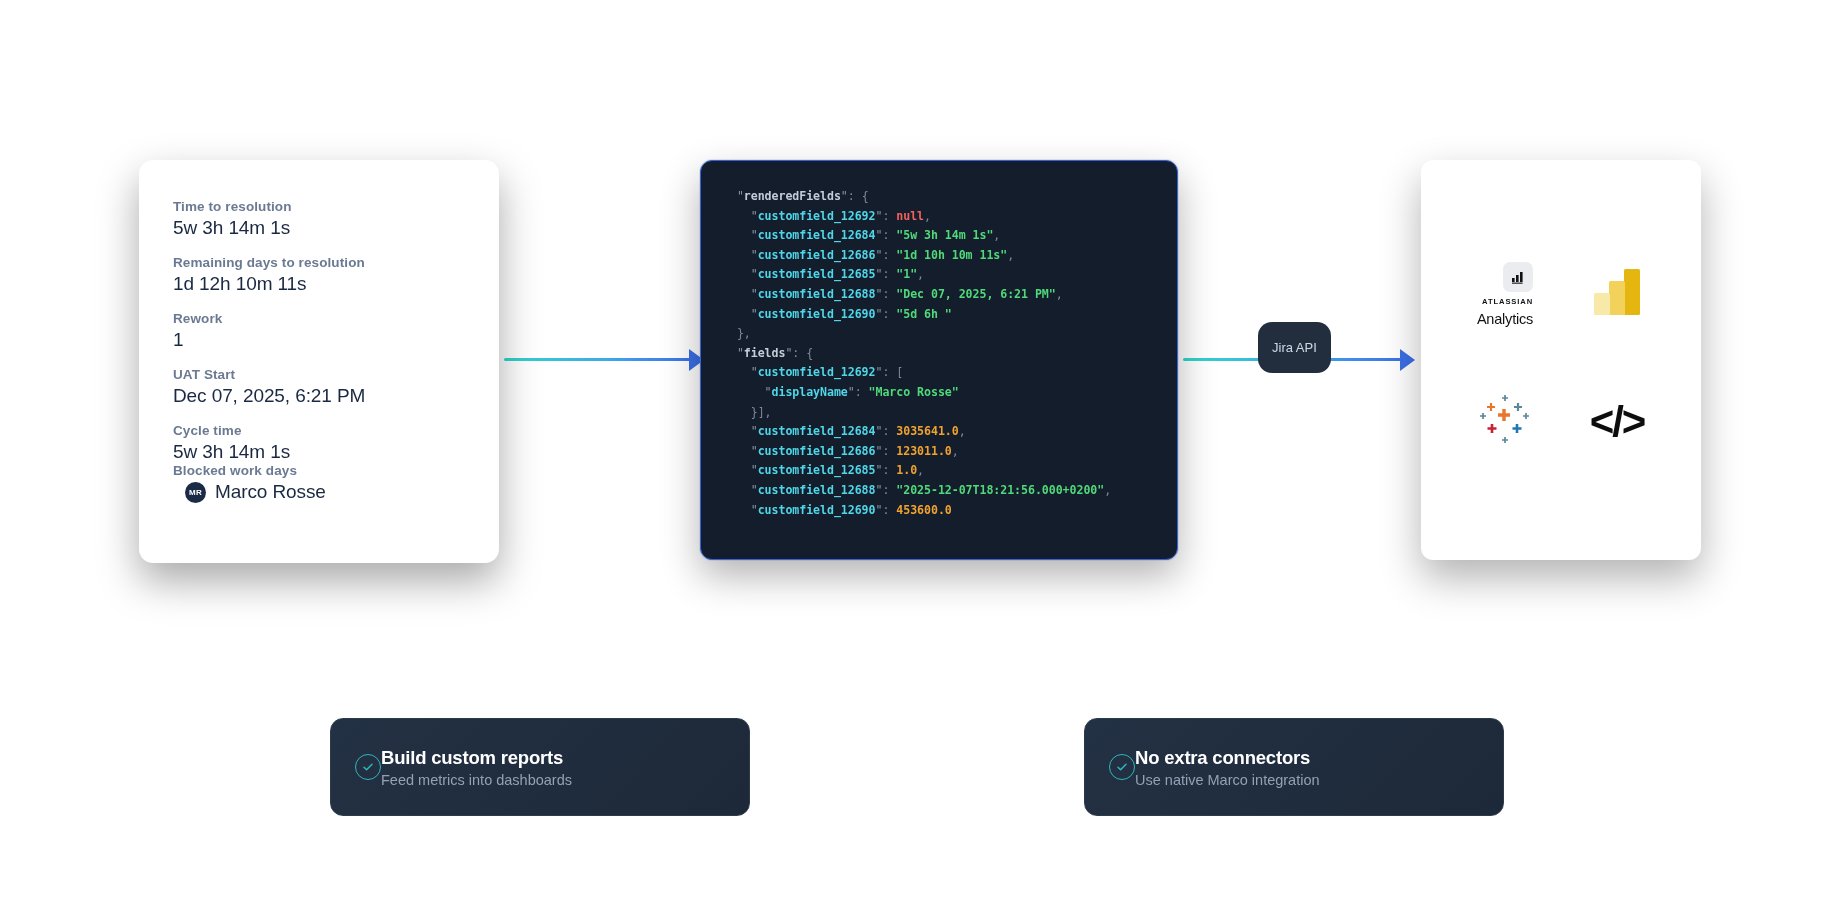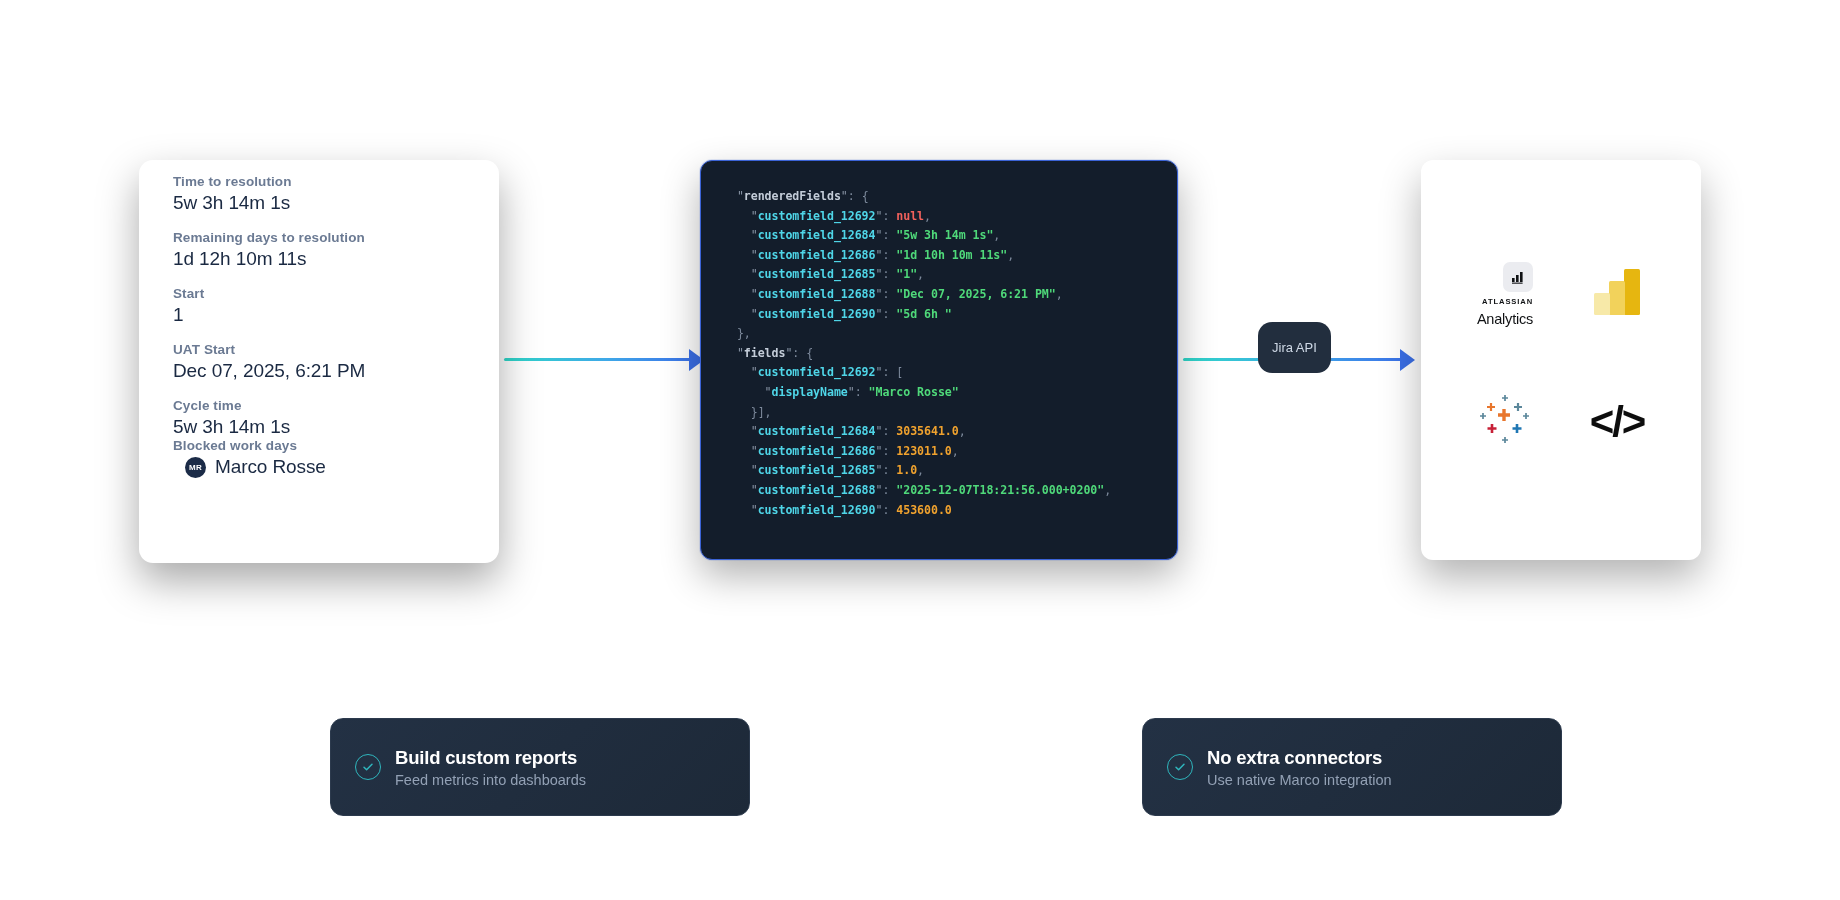--- a/index.html
+++ b/index.html
@@ -13,21 +13,21 @@
     color:#e7ecf3;
     position:relative;
   }
 
   .stage { position:absolute; inset:0; }
 
   
   .metrics-card{
     position:absolute; left:139px; top:160px; width:360px; height:403px;
     background:#ffffff; border-radius:14px;
-    padding:14px 30px 18px 34px;
+    padding:39px 30px 18px 34px;
     box-shadow:0 18px 40px rgba(0,0,0,.34);
     z-index:3;
   }
   .m-row{ margin-bottom:16px; }
   .m-row:last-child{ margin-bottom:0; }
   .m-label{
     font-size:13.5px; font-weight:700; color:#6b7a93;
     letter-spacing:.1px; margin-bottom:3px;
   }
   .m-value{
@@ -108,25 +108,25 @@
   .atl-top{ font-size:7.6px; font-weight:700; letter-spacing:.9px; color:#101214; }
   .atl-bot{ font-size:14.5px; color:#101214; letter-spacing:-.2px; }
 
   .code-glyph{ font-size:42px; font-weight:700; color:#0d0d0d; letter-spacing:-2px; line-height:1; }
 
   
   .feature{
     position:absolute; height:98px; border-radius:13px;
     background:linear-gradient(135deg,#233144 0%,#1d2938 100%);
     border:1px solid #2c3a4d;
-    display:flex; align-items:center; gap:14px;
+    display:flex; align-items:center; 
     padding:12px 24px; z-index:3;
   }
   #feature-1{ left:330px; top:718px; width:420px; }
-  #feature-2{ left:1142px; top:718px; width:420px; }
+  #feature-2{ left:1084px; top:718px; width:420px; }
   .check-ring{
     width:26px; height:26px; border-radius:50%;
     border:1.6px solid #2fb6bd; flex:0 0 auto;
     display:flex; align-items:center; justify-content:center;
   }
   .f-title{ font-size:18.5px; font-weight:700; color:#ffffff; letter-spacing:-.2px; }
   .f-sub{ font-size:14.5px; color:#93a1b5; margin-top:3px; }
 </style>
 </head>
 <body>
@@ -137,21 +137,21 @@
     <div id="metric-rows">
         <div class="m-row">
           <div class="m-label">Time to resolution</div>
           <div class="m-value">5w 3h 14m 1s</div>
         </div>
         <div class="m-row">
           <div class="m-label">Remaining days to resolution</div>
           <div class="m-value">1d 12h 10m 11s</div>
         </div>
         <div class="m-row">
-          <div class="m-label">Start</div>
+          <div class="m-label">Rework</div>
           <div class="m-value">1</div>
         </div>
         <div class="m-row">
           <div class="m-label">UAT Start</div>
           <div class="m-value">Dec 07, 2025, 6:21 PM</div>
         </div>
         <div class="m-row">
           <div class="m-label">Cycle time</div>
           <div class="m-value">5w 3h 14m 1s</div>
         </div>

